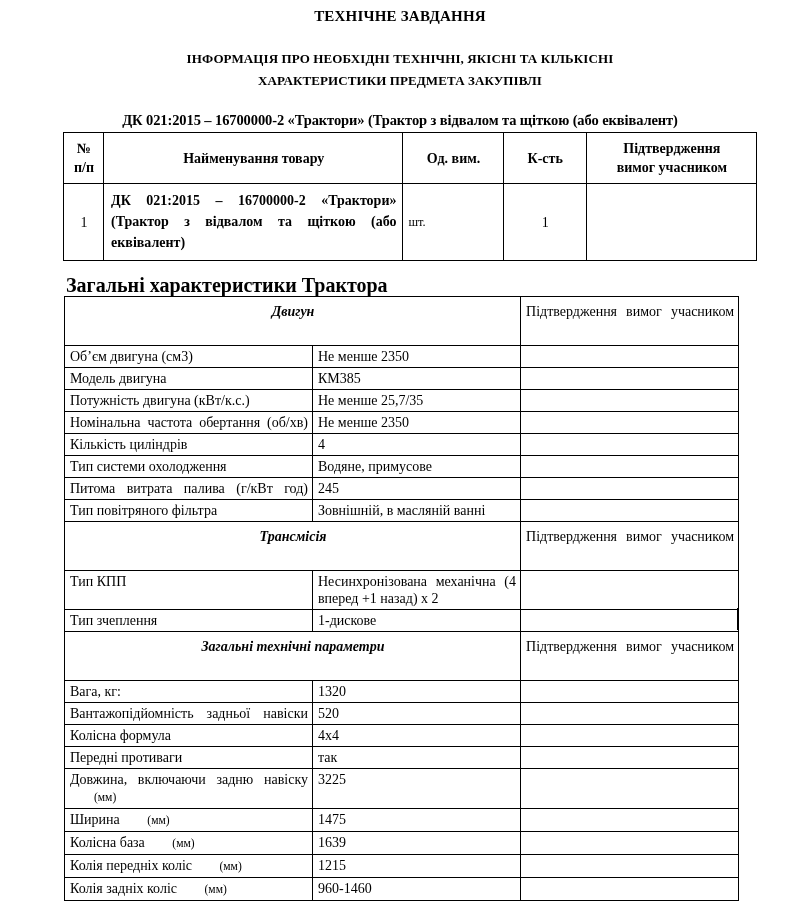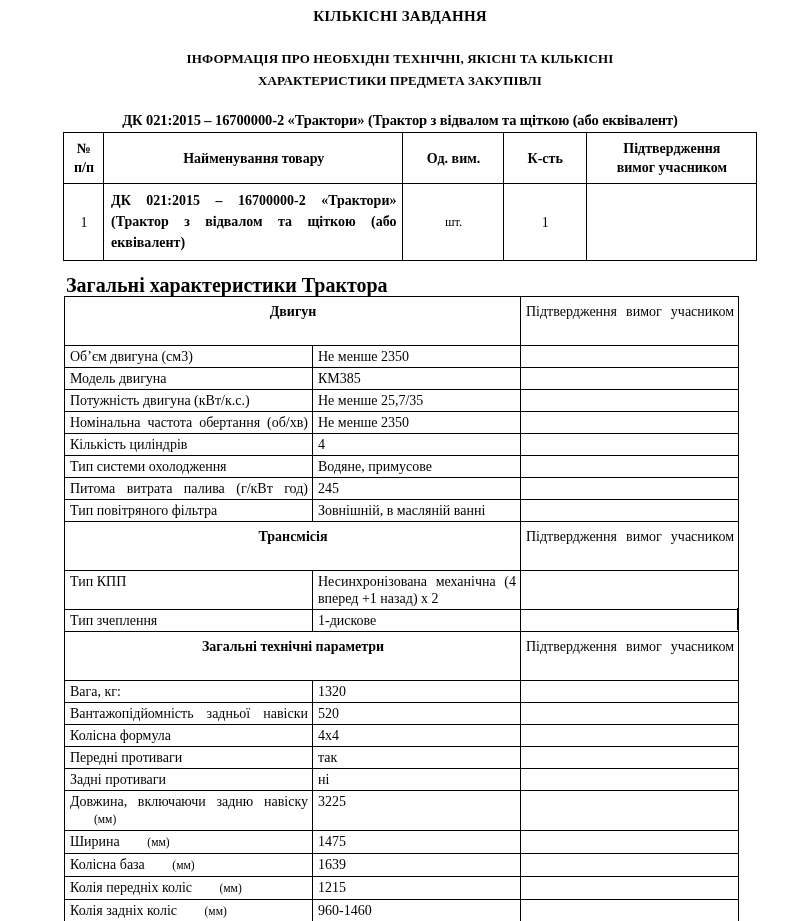--- a/index.html
+++ b/index.html
@@ -94,21 +94,21 @@
   }
   .tbl-items .body-name {
     font-weight: bold;
     text-align: justify;
     text-align-last: left;
     vertical-align: middle;
     line-height: 21px;
     padding: 6px 6px 7px 7px;
   }
   .tbl-items .body-unit {
-    text-align: center;
+    text-align: left;
     vertical-align: middle;
     font-size: 12.5px;
   }
   .tbl-items .body-qty {
     text-align: center;
     vertical-align: middle;
   }
   .tbl-items .body-conf { }
   .tbl-items .row-body td { height: 62px; }
 
@@ -122,20 +122,21 @@
   .tbl-spec .c-value { width: 208px; }
   .tbl-spec .c-conf  { width: 218px; }
 
   .tbl-spec td.group {
     text-align: center;
     font-weight: bold;
     line-height: 21px;
     padding-top: 4px;
     padding-bottom: 4px;
     height: 40px;
+    font-style: italic;
   }
   .tbl-spec td.group-conf {
     font-weight: normal;
     text-align: justify;
     text-align-last: justify;
     line-height: 21px;
     padding-top: 4px;
     height: 40px;
   }
   .tbl-spec td.param {
@@ -155,21 +156,21 @@
     position: absolute;
     width: 1px;
     background: #000;
   }
 </style>
 </head>
 <body>
 
 <div class="page">
 
-  <h1 class="doc-title">КІЛЬКІСНІ ЗАВДАННЯ</h1>
+  <h1 class="doc-title">ТЕХНІЧНЕ ЗАВДАННЯ</h1>
 
   <div class="doc-subtitle">
     <div>ІНФОРМАЦІЯ ПРО НЕОБХІДНІ ТЕХНІЧНІ, ЯКІСНІ ТА КІЛЬКІСНІ</div>
     <div>ХАРАКТЕРИСТИКИ  ПРЕДМЕТА ЗАКУПІВЛІ</div>
   </div>
 
   <div class="cpv-line">ДК 021:2015 – 16700000-2 «Трактори» (Трактор з відвалом та щіткою (або еквівалент)</div>
 
   <table class="tbl-items">
     <colgroup>
@@ -290,25 +291,20 @@
           <td class="param">Колісна формула</td>
           <td class="value">4х4</td>
           <td class="conf"></td>
         </tr>
         <tr>
           <td class="param">Передні противаги</td>
           <td class="value">так</td>
           <td class="conf"></td>
         </tr>
         <tr>
-          <td class="param">Задні противаги</td>
-          <td class="value">ні</td>
-          <td class="conf"></td>
-        </tr>
-        <tr>
           <td class="param just">Довжина, включаючи задню навіску <span class="small-unit">(мм)</span></td>
           <td class="value">3225</td>
           <td class="conf"></td>
         </tr>
         <tr>
           <td class="param">Ширина <span class="small-unit">(мм)</span></td>
           <td class="value">1475</td>
           <td class="conf"></td>
         </tr>
         <tr>

